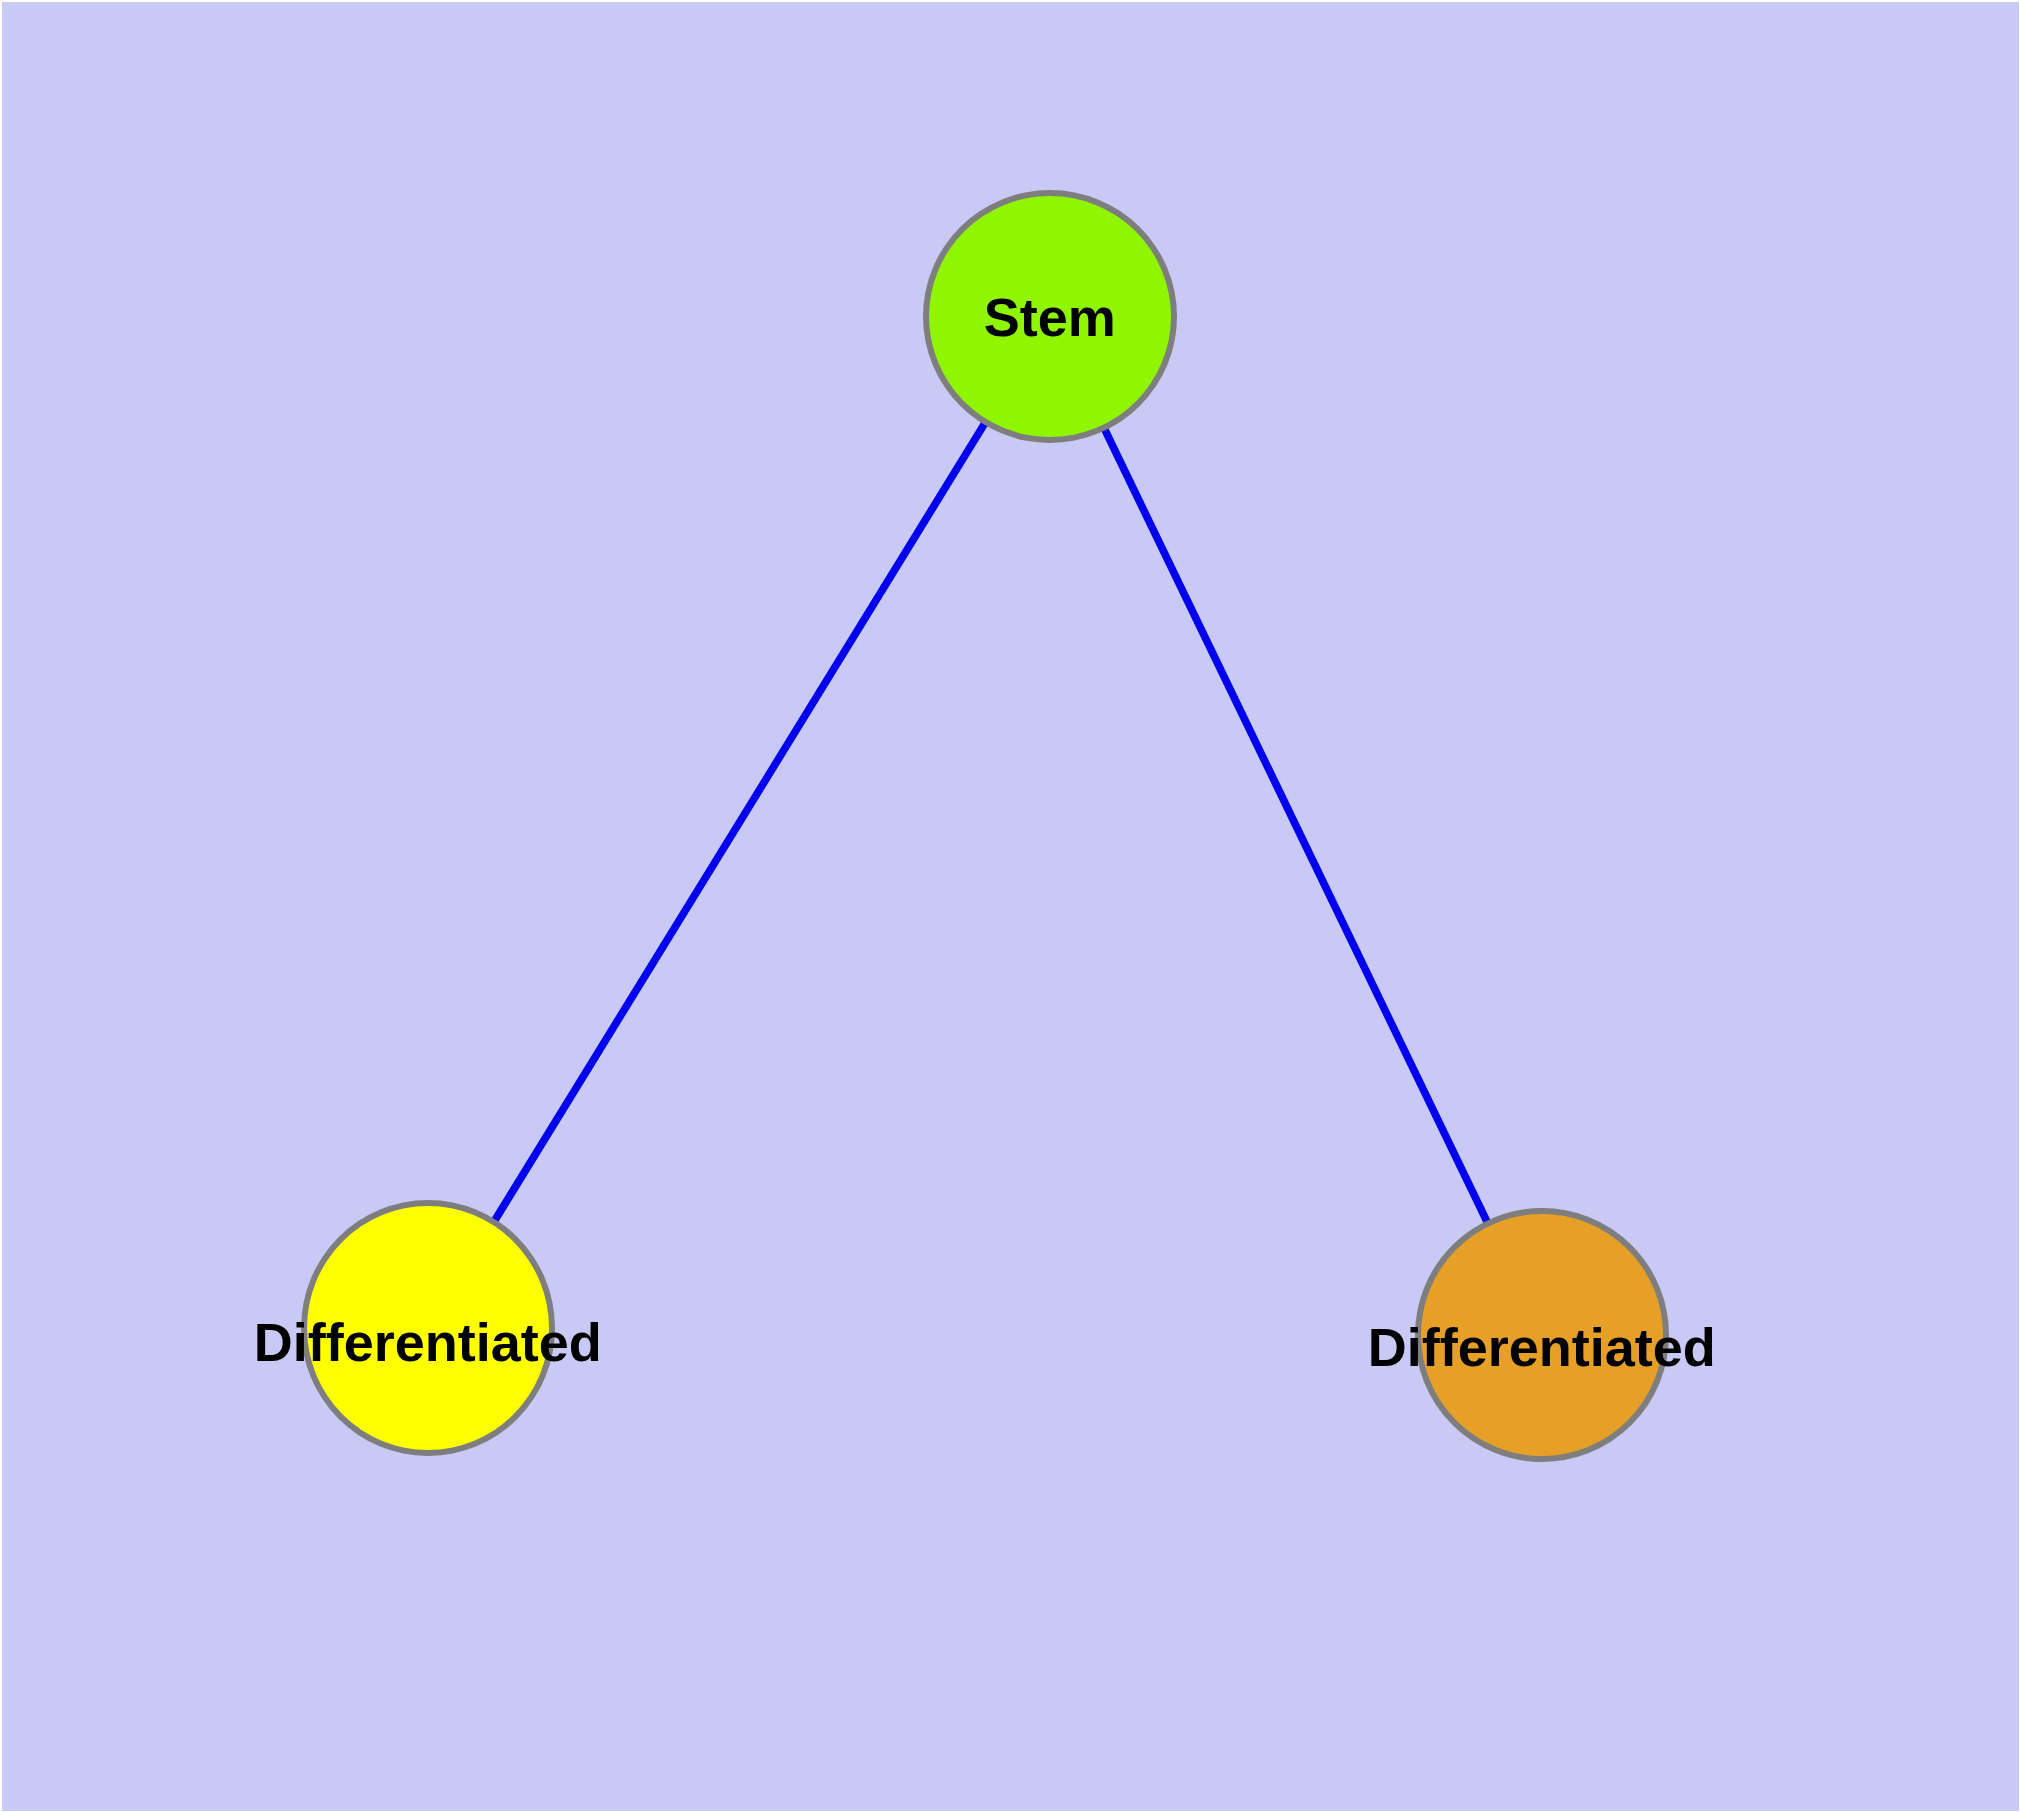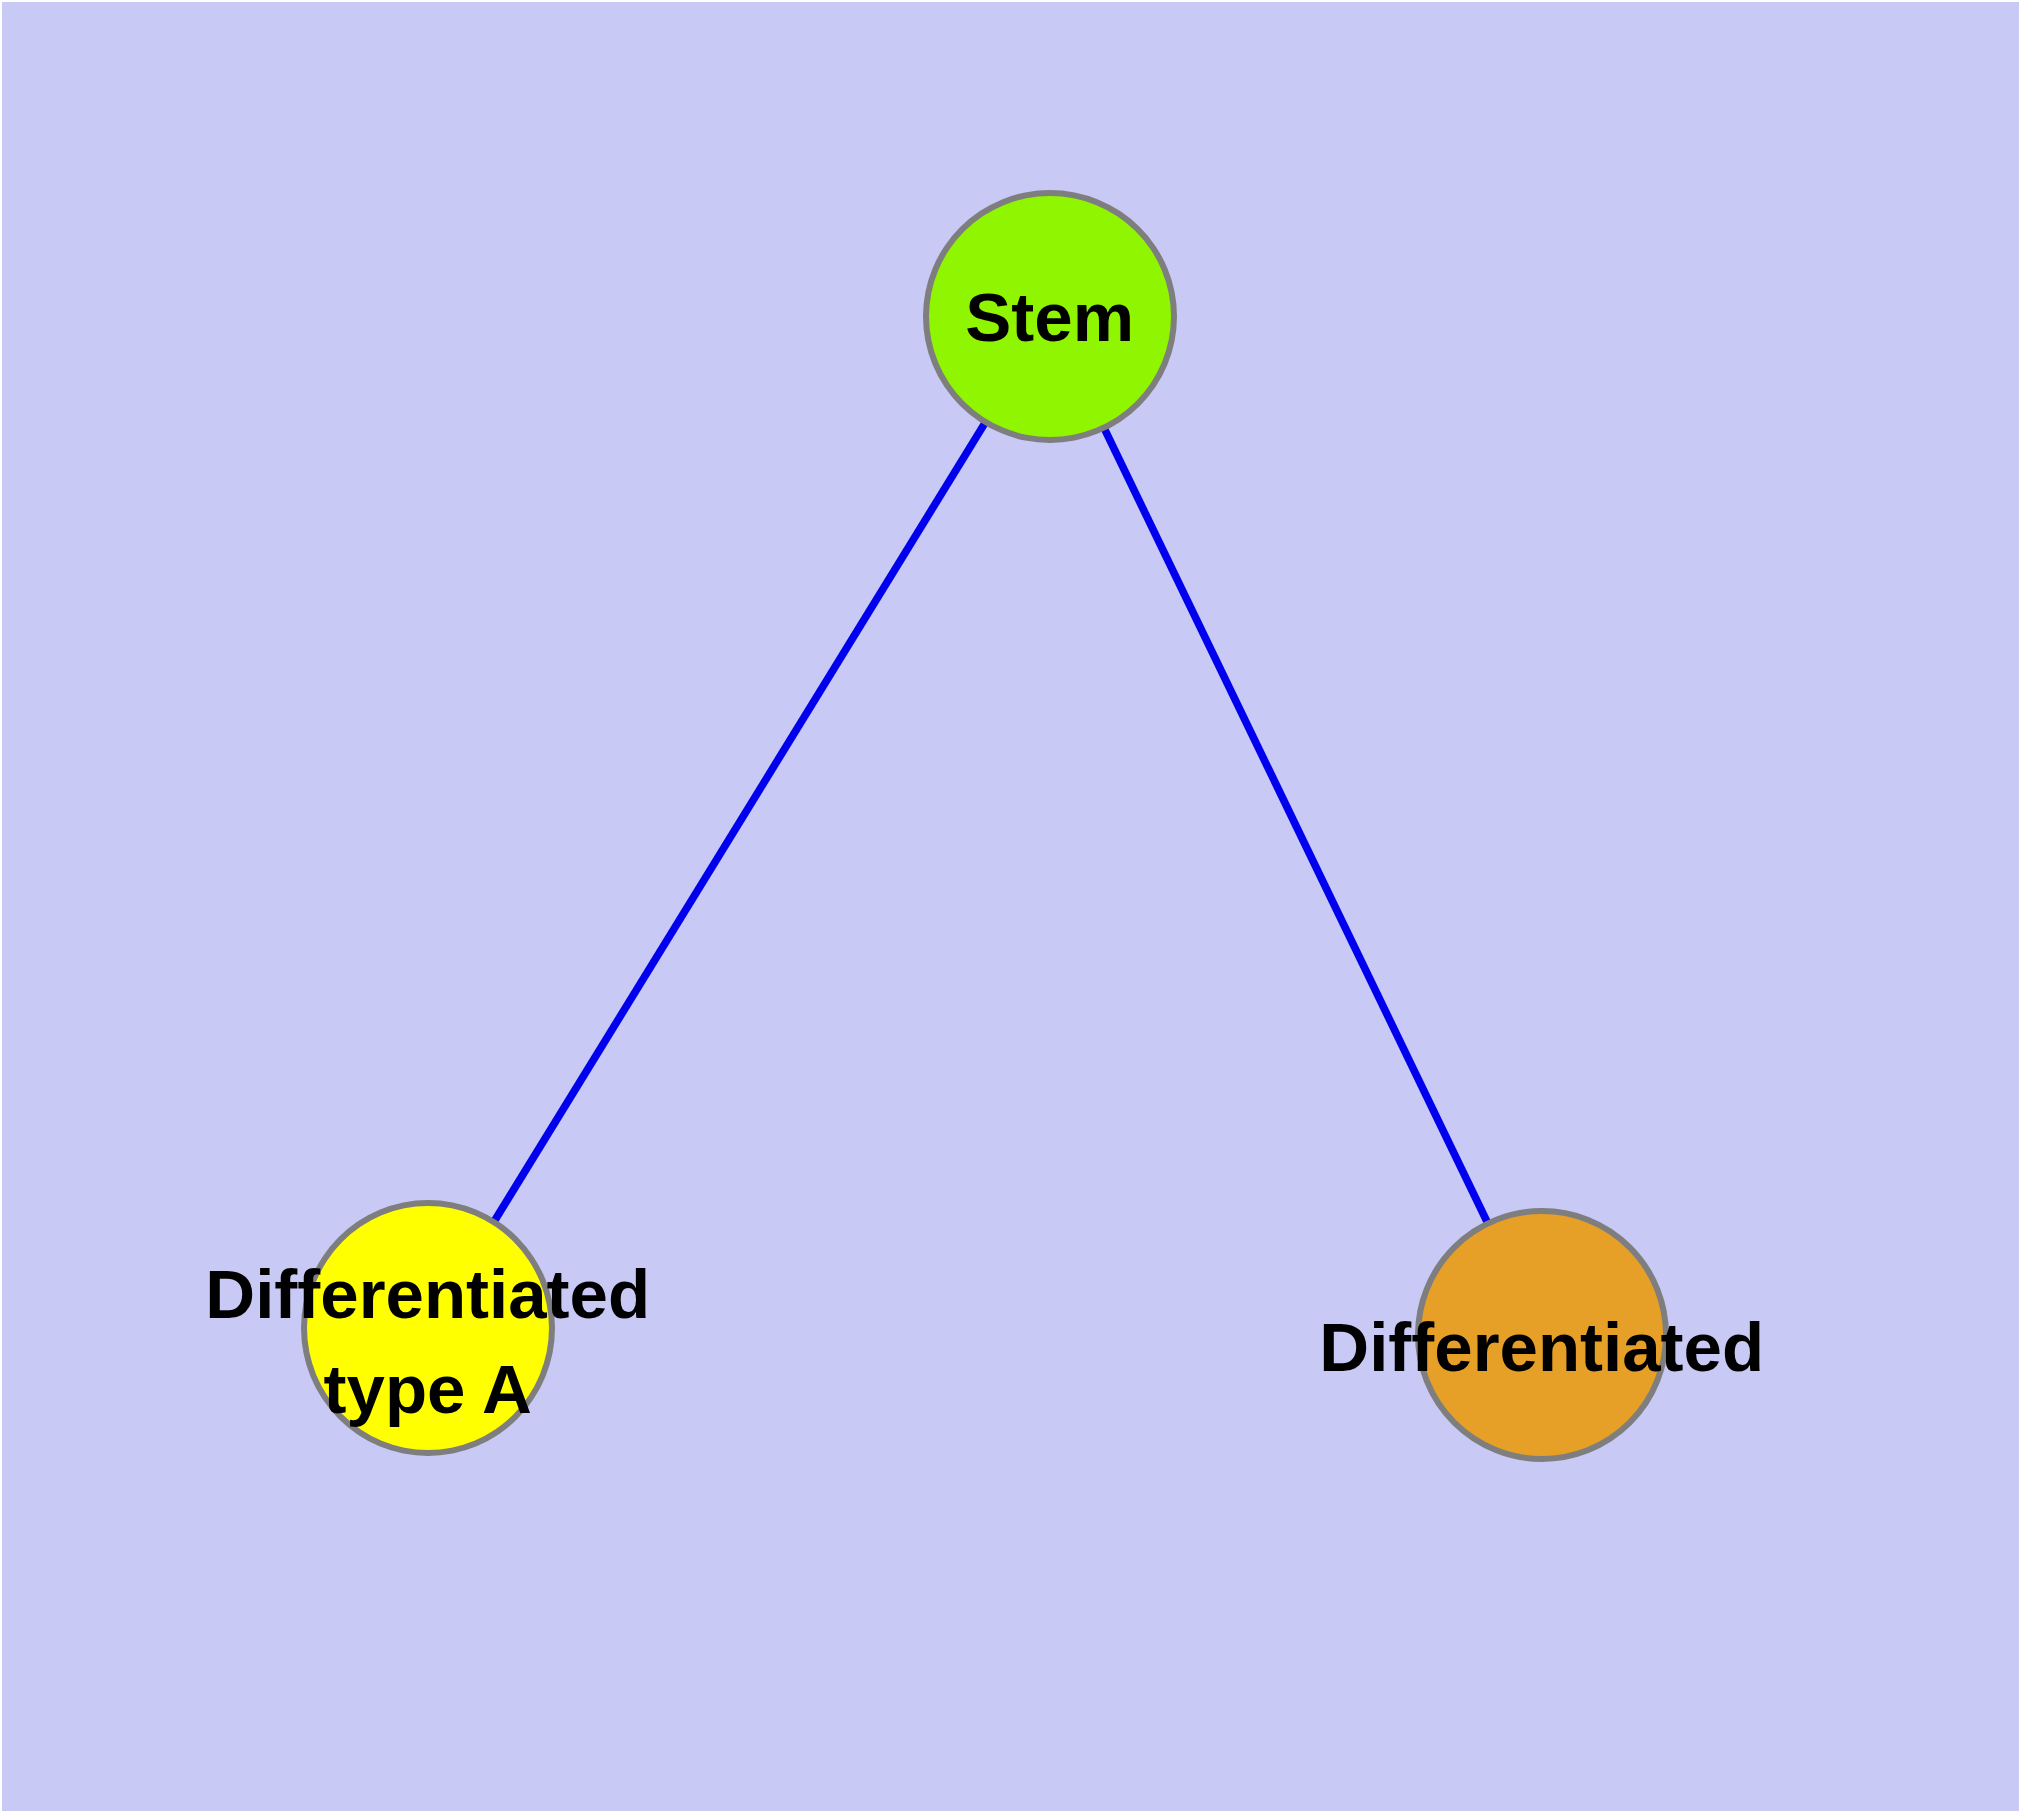--- a/index.html
+++ b/index.html
@@ -35,24 +35,24 @@
     border: 6px solid #7E7E7E;
     border-radius: 50%;
   }
   .node-stem { left: 921px; top: 188px; width: 254px; height: 253px; background: #8FF500; }
   .node-a    { left: 299px;  top: 1198px; width: 254px; height: 256px; background: #FFFF00; }
   .node-b    { left: 1413px; top: 1206px; width: 254px; height: 254px; background: #E6A028; }
   .label {
     position: absolute;
     transform: translate(-50%, -50%);
     font-weight: bold;
-    font-size: 69px;
+    font-size: 54px;
     line-height: 95px;
     color: #000000;
-    text-align: center;
+    text-align: right;
     white-space: nowrap;
   }
   .label-stem { left: 1048px; top: 315px; }
   .label-a    { left: 426px;  top: 1340px; }
   .label-b    { left: 1540px; top: 1345px; }
 </style>
 </head>
 <body>
 
 <div class="canvas" style="background-color: rgb(201, 201, 245);">
@@ -65,21 +65,20 @@
   <div class="node node-stem" style="background-color: rgb(143, 245, 0); border-color: rgb(126, 126, 126);"></div>
 
   <div class="node node-a" style="background-color: rgb(255, 255, 0); border-color: rgb(126, 126, 126);"></div>
 
   <div class="node node-b" style="background-color: rgb(230, 160, 40); border-color: rgb(126, 126, 126);"></div>
 
   <div class="label label-stem" style="color: rgb(0, 0, 0);">Stem</div>
 
   <div class="label label-a" style="color: rgb(0, 0, 0);">
     <div>Differentiated</div>
-    <div>type A</div>
   </div>
 
   <div class="label label-b" style="color: rgb(0, 0, 0);">
     <div>Differentiated</div>
   </div>
 
 </div>
 
 
 </body></html>

